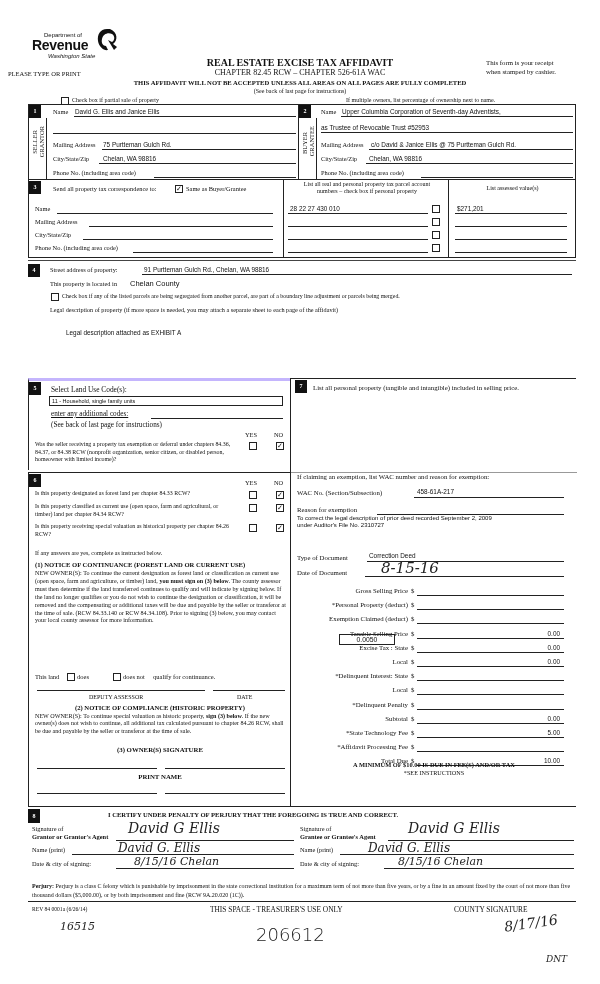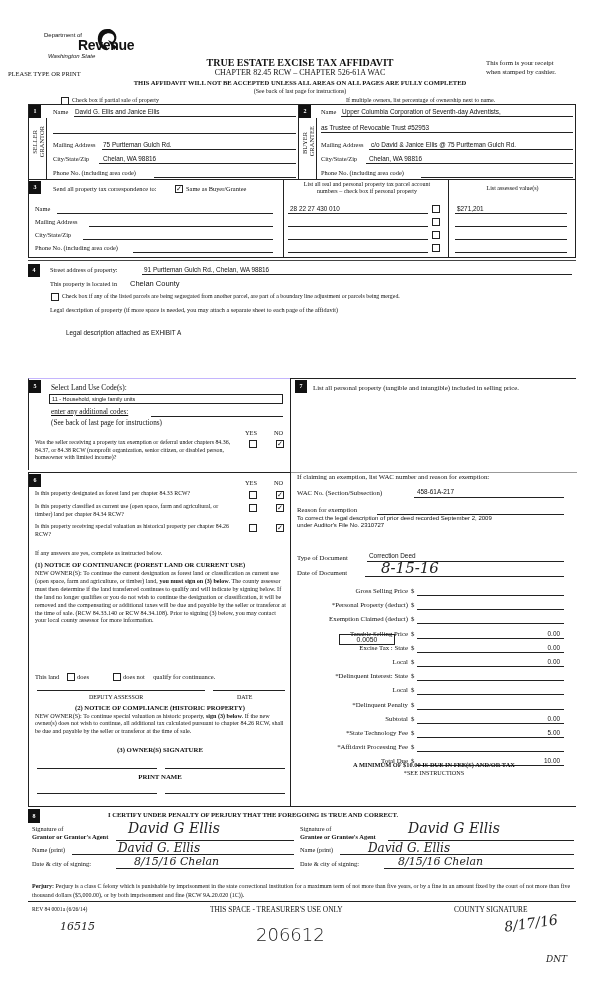--- a/index.html
+++ b/index.html
@@ -15,28 +15,28 @@
   .hand { position: absolute; font-family: "DejaVu Serif", serif; font-style: italic; color: #222; white-space: nowrap; }
   .vert { position: absolute; writing-mode: vertical-rl; transform: rotate(180deg); font-size: 6.5px; text-align: center; line-height: 7px; }
   .right { text-align: right; }
 </style>
 </head>
 <body>
 
 <div>
   <div class="abs" style="left:32px;top:32px;width:95px;height:34px;">
     <div class="abs sans" style="left:12px;top:0;font-size:6px;">Department of</div>
-    <div class="abs sans" style="left:0;top:5px;font-size:14px;font-weight:bold;letter-spacing:-0.3px;margin-left:46px;">Revenue</div>
+    <div class="abs sans" style="left:0;top:5px;font-size:14px;font-weight:bold;letter-spacing:-0.3px;">Revenue</div>
     <div class="abs sans" style="left:16px;top:21px;font-size:6px;font-style:italic;">Washington State</div>
     <svg class="abs" style="left:64px;top:-4px;" width="22" height="24" viewBox="0 0 22 24">
       <path d="M11 1 C4 1 1 7 2 13 C3 19 8 23 12 22 L10 18 C7 18 5 15 6 11 C7 6 12 4 16 6 C19 8 19 12 16 14 L12 12 L18 22 L21 19 L17 16 C22 13 22 4 14 1 Z" fill="#111"></path>
     </svg>
   </div>
 
-  <div class="abs" style="left:0;width:600px;top:57px;text-align:center;font-size:10px;font-weight:bold;">TRUE ESTATE EXCISE TAX AFFIDAVIT</div>
+  <div class="abs" style="left:0;width:600px;top:57px;text-align:center;font-size:10px;font-weight:bold;">REAL ESTATE EXCISE TAX AFFIDAVIT</div>
   <div class="abs" style="left:0;width:600px;top:68px;text-align:center;font-size:8px;">CHAPTER 82.45 RCW – CHAPTER 526-61A WAC</div>
   <div class="abs" style="left:8px;top:70px;font-size:6.5px;">PLEASE TYPE OR PRINT</div>
   <div class="abs" style="left:486px;top:59px;font-size:6.8px;">This form is your receipt</div>
   <div class="abs" style="left:486px;top:68px;font-size:6.8px;">when stamped by cashier.</div>
   <div class="abs" style="left:0;width:600px;top:79px;text-align:center;font-size:6.6px;font-weight:bold;">THIS AFFIDAVIT WILL NOT BE ACCEPTED UNLESS ALL AREAS ON ALL PAGES ARE FULLY COMPLETED</div>
   <div class="abs" style="left:0;width:600px;top:88px;text-align:center;font-size:6px;">(See back of last page for instructions)</div>
   <div class="cb" style="left:61px;top:97px;"></div>
   <div class="lbl" style="left:72px;top:97px;font-size:6px;">Check box if partial sale of property</div>
   <div class="lbl" style="left:346px;top:97px;font-size:6px;">If multiple owners, list percentage of ownership next to name.</div>
 </div>
@@ -137,21 +137,21 @@
   <div class="fill" style="left:116px;top:8px;">91 Purtteman Gulch Rd., Chelan, WA 98816</div>
   <div class="line" style="left:114px;top:16px;width:430px;"></div>
   <div class="lbl" style="left:22px;top:22px;">This property is located in</div>
   <div class="fill" style="left:102px;top:21px;font-size:7.5px;">Chelan County</div>
   <div class="cb" style="left:23px;top:35px;"></div>
   <div class="lbl" style="left:34px;top:35px;font-size:5.9px;">Check box if any of the listed parcels are being segregated from another parcel, are part of a boundary line adjustment or parcels being merged.</div>
   <div class="lbl" style="left:22px;top:48px;font-size:6.2px;">Legal description of property (if more space is needed, you may attach a separate sheet to each page of the affidavit)</div>
   <div class="fill" style="left:38px;top:71px;">Legal description attached as EXHIBIT A</div>
 </div>
 
-<div class="abs" style="left:28px;top:378px;width:262px;height:92px;border-top:1px solid #c4b5fd;border-left:1px solid #222;">
+<div class="abs" style="left:28px;top:378px;width:262px;height:92px;border-top:3px solid #c4b5fd;border-left:1px solid #222;">
   <div class="num" style="left:0;top:1px;">5</div>
   <div class="lbl" style="left:22px;top:4px;font-size:7.4px;">Select Land Use Code(s):</div>
   <div class="abs sans" style="left:20px;top:15px;width:234px;height:10px;border:1px solid #222;font-size:5.5px;line-height:8px;padding-left:2px;">11 - Household, single family units</div>
   <div class="lbl" style="left:22px;top:29px;font-size:7.2px;text-decoration:underline;">enter any additional codes:</div>
   <div class="line" style="left:122px;top:37px;width:132px;"></div>
   <div class="lbl" style="left:22px;top:40px;font-size:7.2px;">(See back of last page for instructions)</div>
   <div class="lbl" style="left:216px;top:50px;font-size:6.4px;">YES</div>
   <div class="lbl" style="left:245px;top:50px;font-size:6.4px;">NO</div>
   <div class="abs" style="left:6px;top:60px;width:206px;font-size:5.9px;line-height:7.6px;">Was the seller receiving a property tax exemption or deferral under chapters 84.36, 84.37, or 84.38 RCW (nonprofit organization, senior citizen, or disabled person, homeowner with limited income)?</div>
   <div class="cb" style="left:220px;top:61px;"></div>

